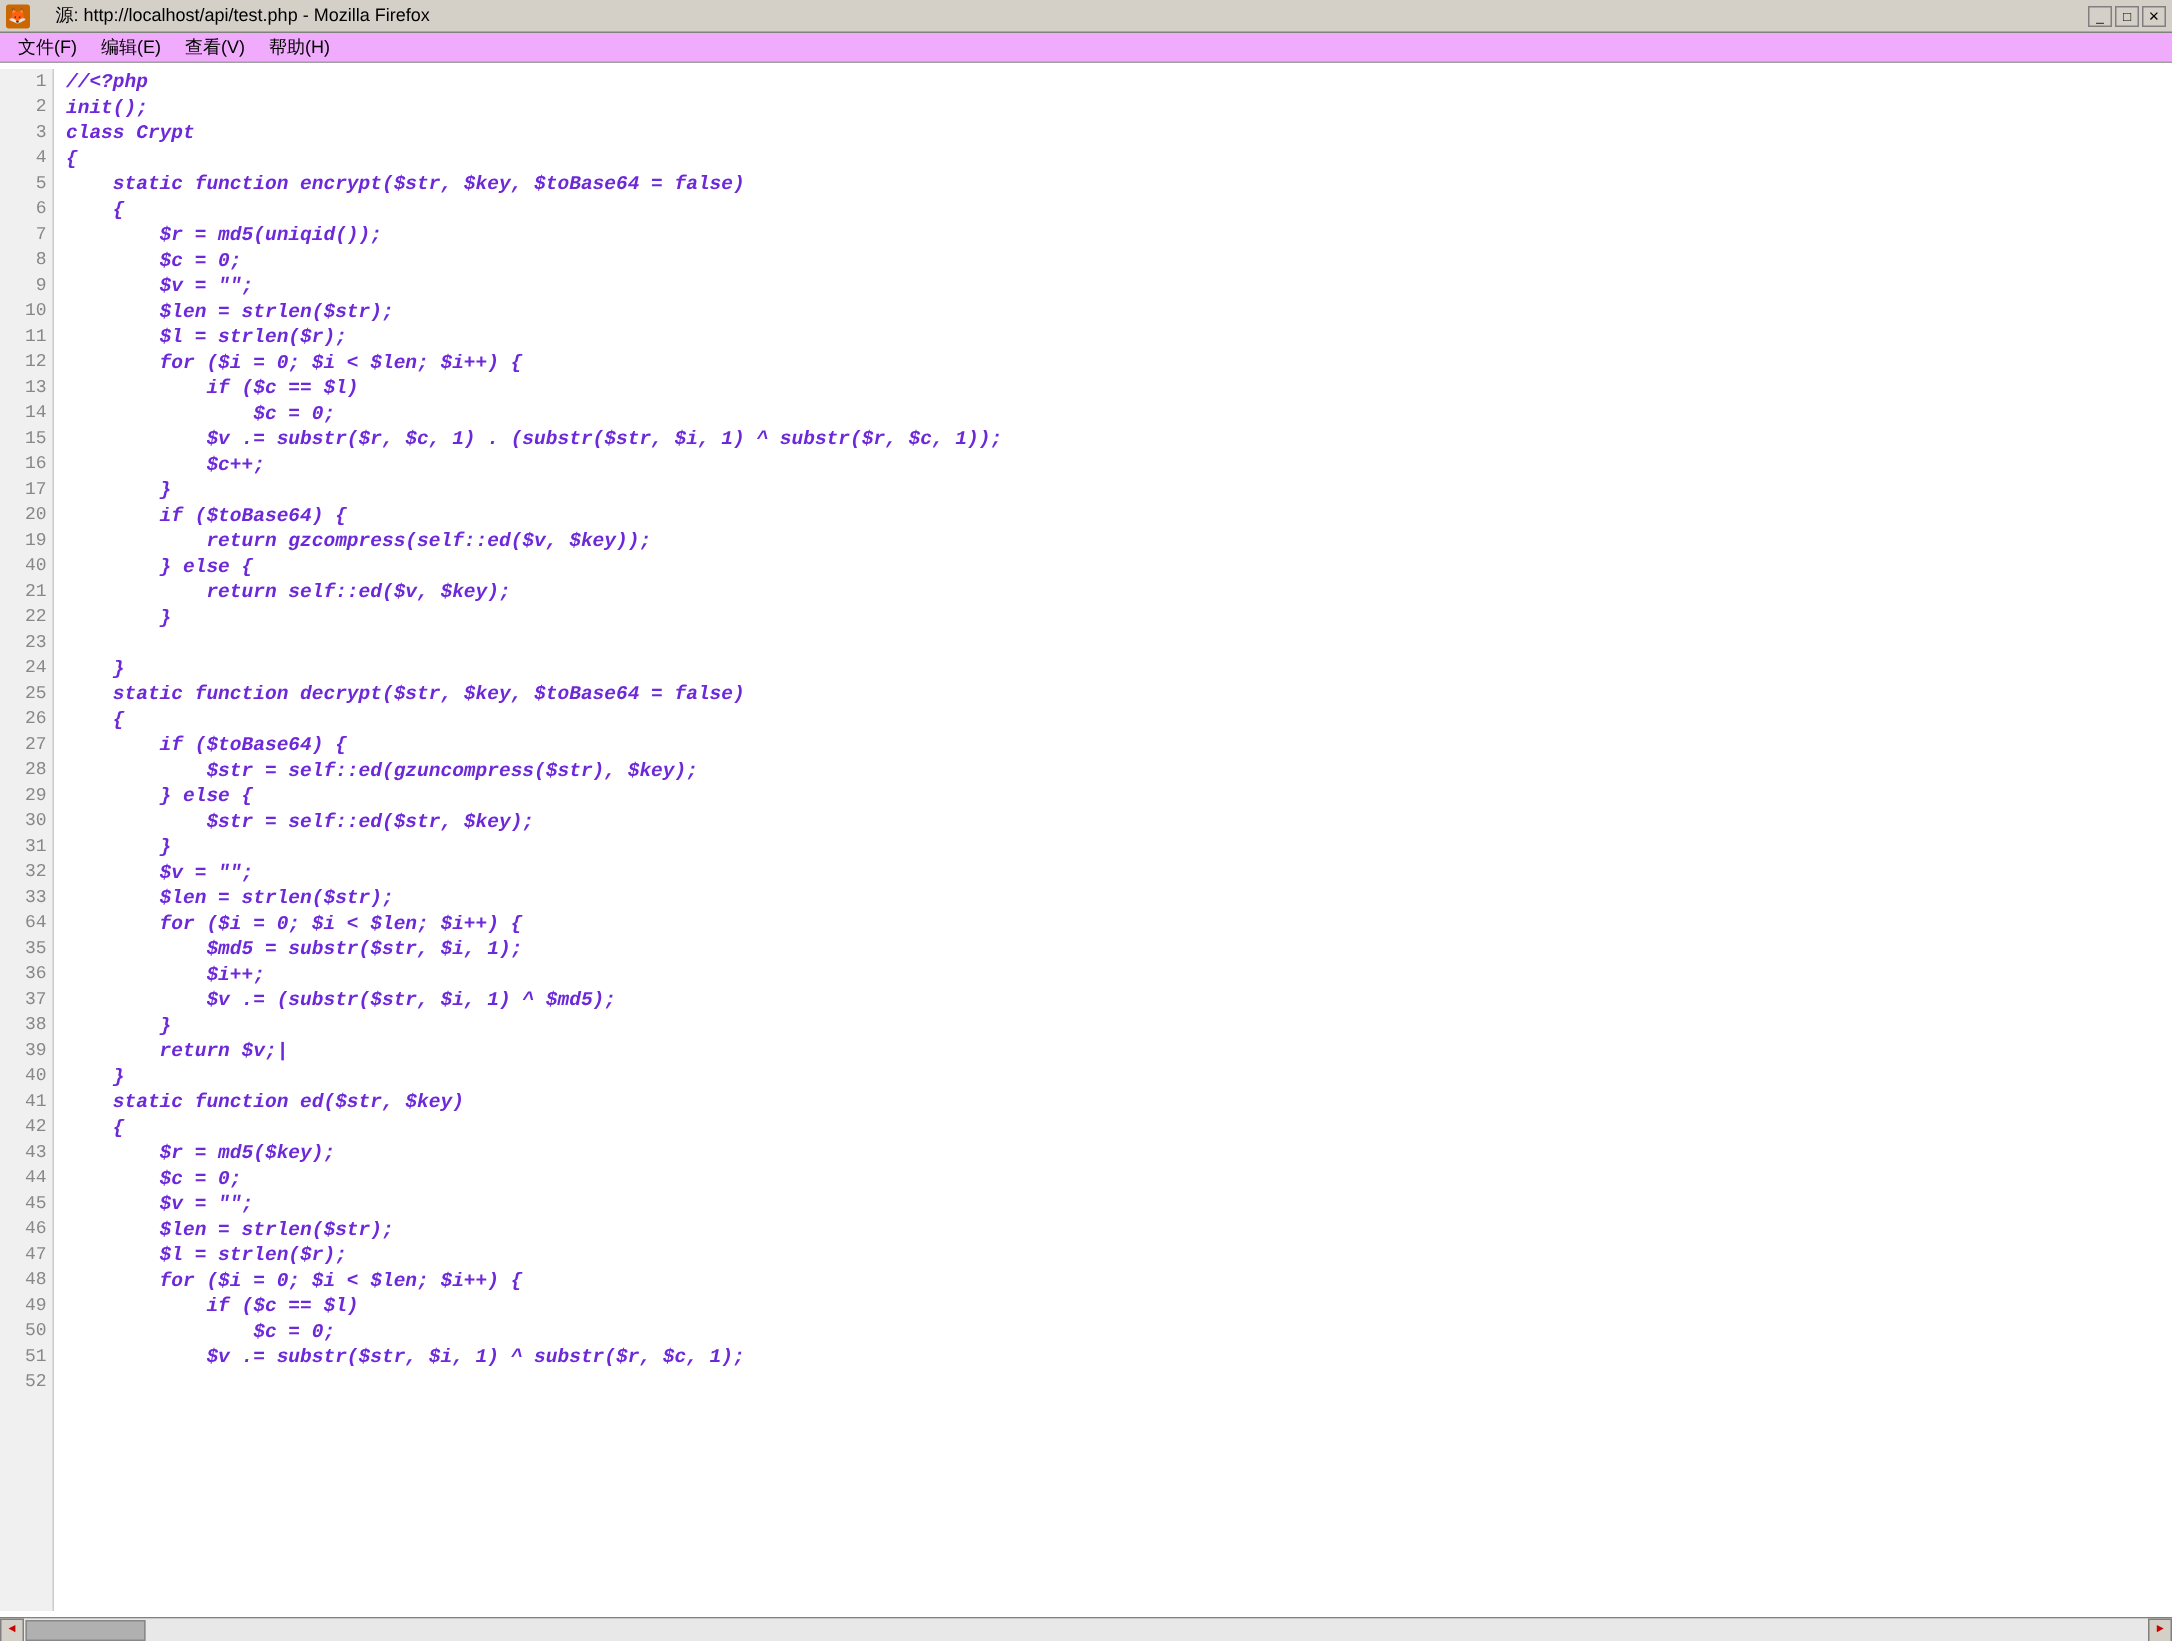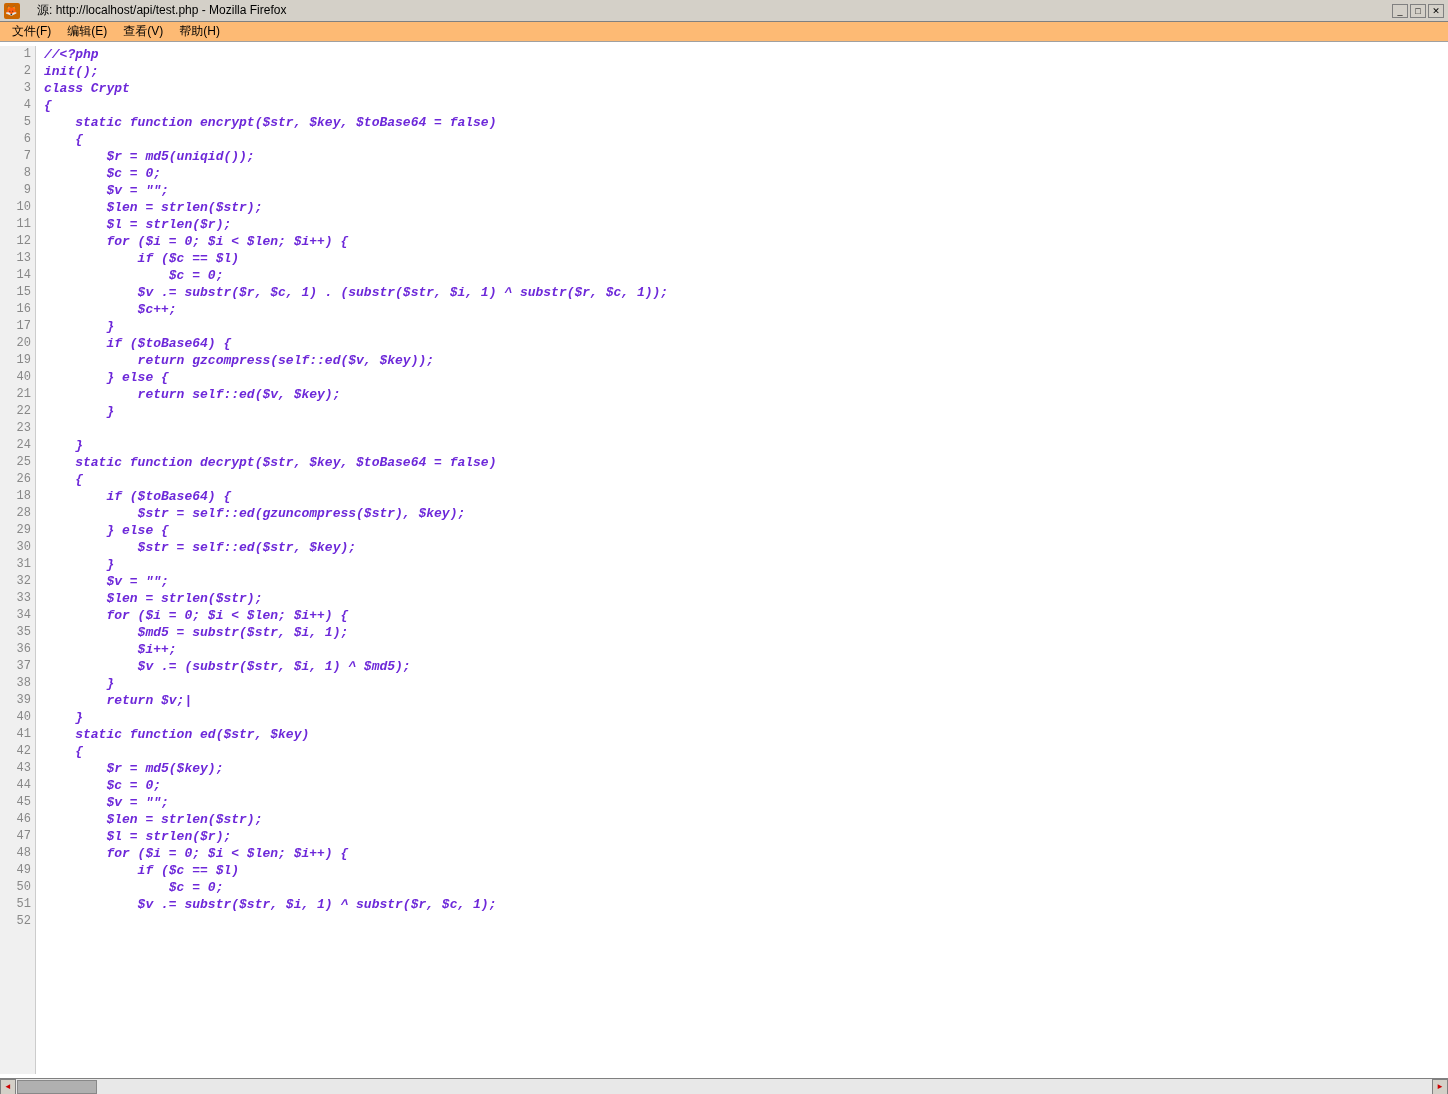--- a/index.html
+++ b/index.html
@@ -54,21 +54,21 @@
       border: 1px solid #808080;
       display: flex;
       align-items: center;
       justify-content: center;
       font-size: 9px;
       cursor: pointer;
     }
 
     
     .menu-bar {
-      background: #fdba74;
+      background: #f0abfc;
       height: 20px;
       display: flex;
       align-items: center;
       padding: 0 4px;
       border-bottom: 1px solid #a0a0a0;
       font-size: 12px;
       font-family: Arial, sans-serif;
       color: #000;
     }
     .menu-item {
@@ -197,28 +197,28 @@
       <div>17</div>
       <div>20</div>
       <div>19</div>
       <div>40</div>
       <div>21</div>
       <div>22</div>
       <div>23</div>
       <div>24</div>
       <div>25</div>
       <div>26</div>
-      <div>18</div>
+      <div>27</div>
       <div>28</div>
       <div>29</div>
       <div>30</div>
       <div>31</div>
       <div>32</div>
       <div>33</div>
-      <div>34</div>
+      <div>64</div>
       <div>35</div>
       <div>36</div>
       <div>37</div>
       <div>38</div>
       <div>39</div>
       <div>40</div>
       <div>41</div>
       <div>42</div>
       <div>43</div>
       <div>44</div>

